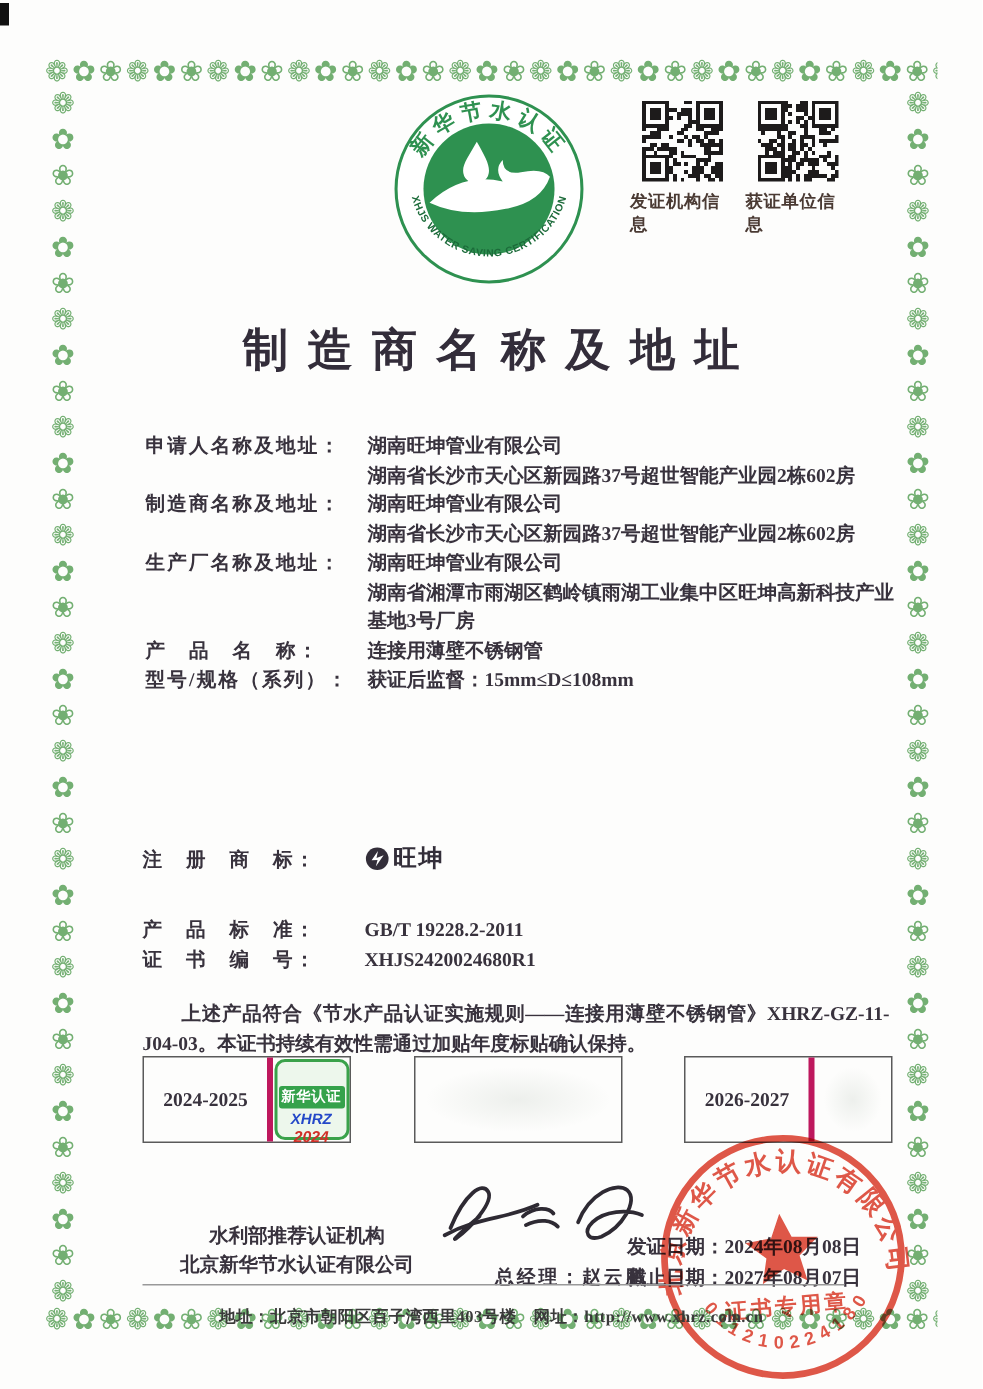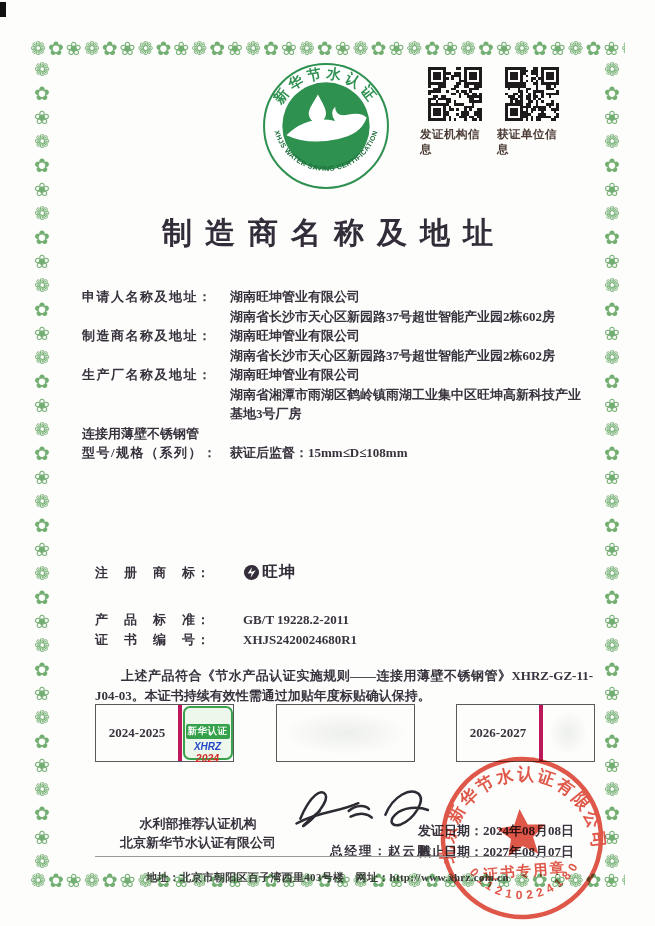--- a/index.html
+++ b/index.html
@@ -16,21 +16,21 @@
   
   .logo{position:absolute;left:262px;top:62px;width:128px;height:128px;}
   .qr{position:absolute;width:54px;height:54px;}
   .qr1{left:428px;top:67px;} .qr2{left:505px;top:67px;}
   .qr-label{position:absolute;top:127px;font-size:11.5px;font-weight:700;color:#4a3a33;width:70px;text-align:left;letter-spacing:.5px;}
   .ql1{left:420px;} .ql2{left:497px;}
   .title{position:absolute;left:0;right:0;top:213px;text-align:center;
          font-family:"Liberation Sans","DejaVu Sans",sans-serif;
          font-size:30px;font-weight:800;letter-spacing:13px;color:#332d3a;text-indent:13px;}
   
-  .fields{position:absolute;left:82px;top:287px;width:500px;font-size:13px;line-height:19.5px;font-weight:600;}
+  .fields{position:absolute;left:97px;top:287px;width:500px;font-size:13px;line-height:19.5px;font-weight:600;}
   .frow{display:flex;}
   .flabel{width:148px;flex:0 0 148px;letter-spacing:1.5px;}
   .fvalue{flex:1;}
   .tm-row{position:absolute;left:95px;top:562px;display:flex;font-size:13px;font-weight:600;align-items:center;}
   .tm-row .flabel{letter-spacing:1.5px;}
   .tm-mark{display:flex;align-items:center;gap:2px;font-family:"Liberation Sans","DejaVu Sans",sans-serif;
            font-weight:800;font-size:16px;color:#332e39;letter-spacing:1px;}
   .certrows{position:absolute;left:95px;top:610px;width:500px;font-size:13px;line-height:20px;font-weight:600;}
   .statement{position:absolute;left:95px;top:666px;width:498px;font-size:13px;line-height:20px;
              font-weight:600;text-align:justify;text-indent:2em;}
@@ -593,20 +593,21 @@
       </span>
     </div>
     <div class="frow">
       <span class="flabel">生产厂名称及地址：</span>
       <span class="fvalue">
         <span>湖南旺坤管业有限公司</span><br>
         <span>湖南省湘潭市雨湖区鹤岭镇雨湖工业集中区旺坤高新科技产业基地3号厂房</span>
       </span>
     </div>
     <div class="frow">
+      <span class="flabel">产　品　名　称：</span>
       <span class="fvalue">连接用薄壁不锈钢管</span>
     </div>
     <div class="frow">
       <span class="flabel">型号/规格（系列）：</span>
       <span class="fvalue">获证后监督：15mm≤D≤108mm</span>
     </div>
   </div>
 
   <div class="tm-row">
     <span class="flabel">注　册　商　标：</span>

